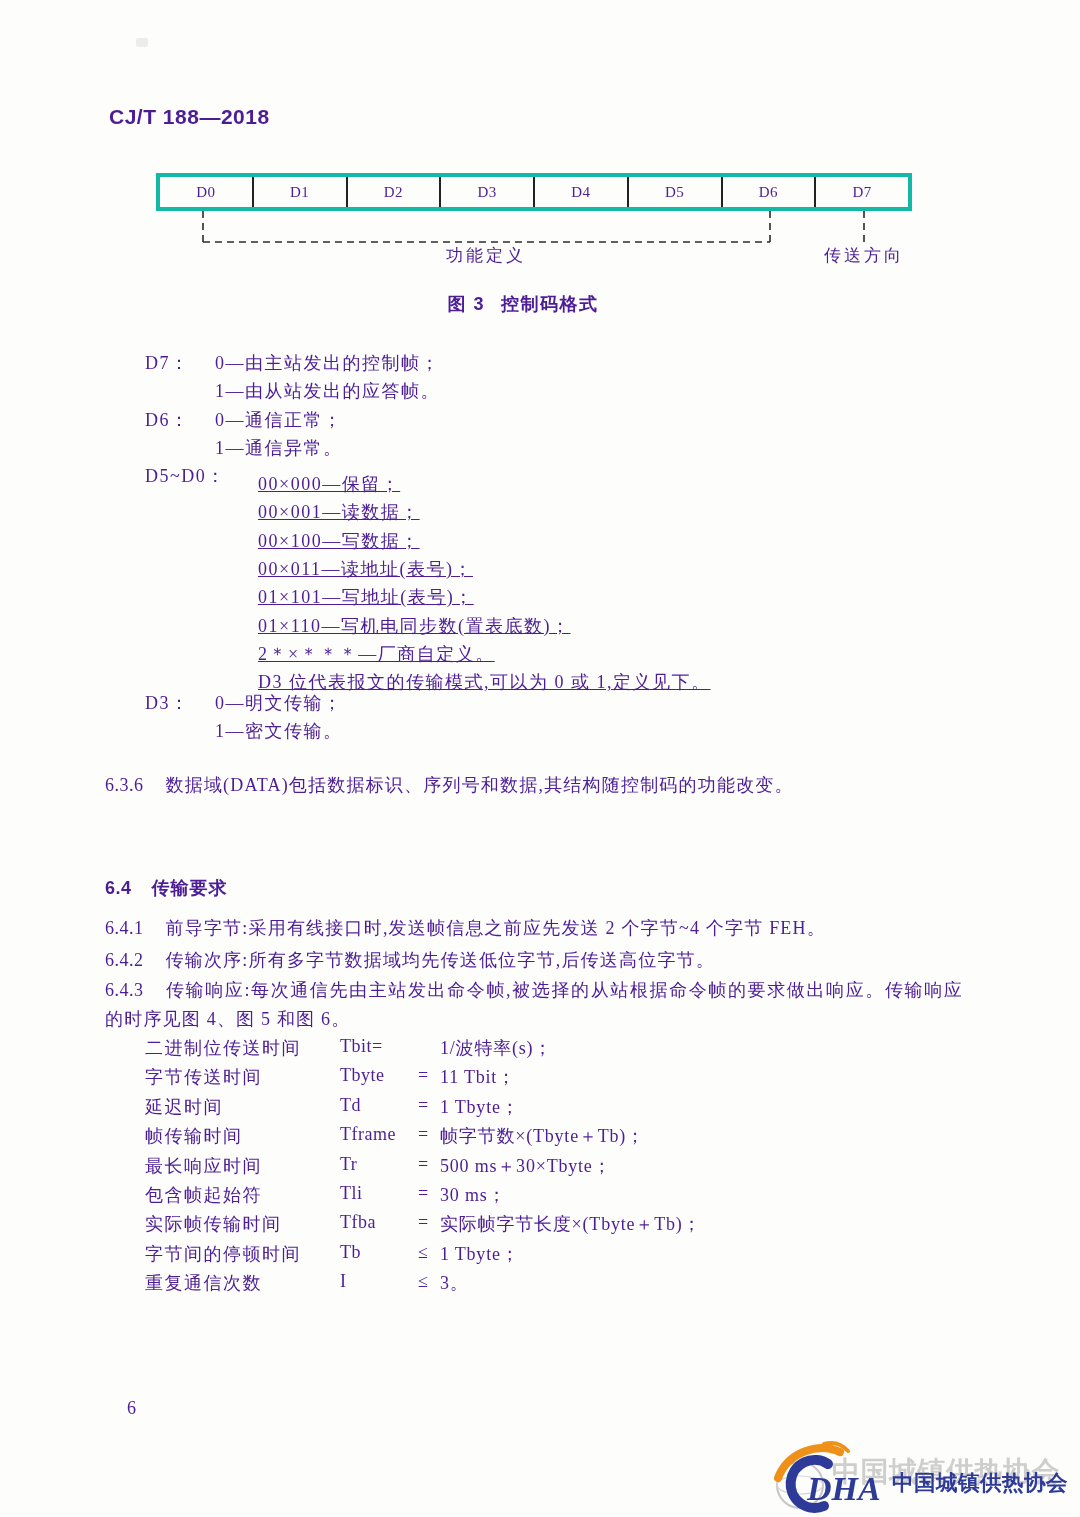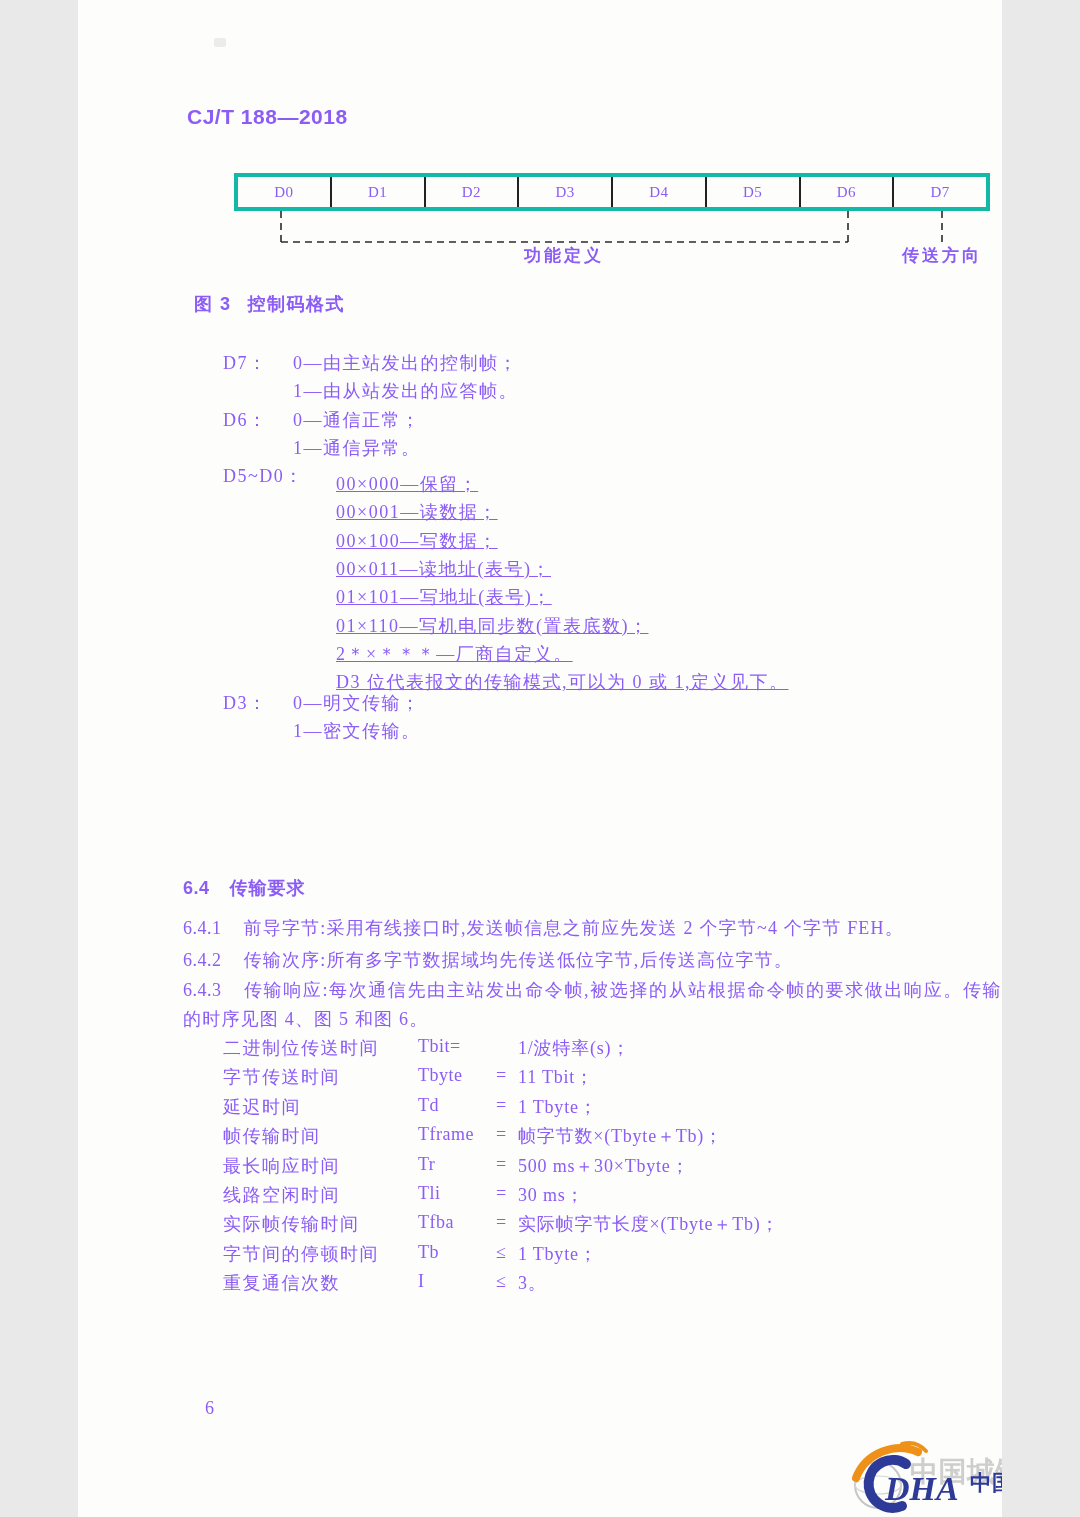--- a/index.html
+++ b/index.html
@@ -1,18 +1,18 @@
 <!DOCTYPE html>
 <html><head>
 <meta charset="utf-8">
 <style>
   html,body{margin:0;padding:0;background:#e9e9e9;}
   .page{
-    position:relative;width:924px;height:1517px;margin:0 auto;
-    background:#fdfdfc;overflow:hidden;color:#8b5cf6;
+    position:relative;width:1080px;height:1517px;margin:0 auto;
+    background:#fdfdfc;overflow:hidden;color:#4c1d95;
     font-family:"Liberation Serif","DejaVu Serif",serif;
   }
   .speck{position:absolute;left:136px;top:38px;width:12px;height:9px;background:#ececec;border-radius:2px;}
   .std-number{
     position:absolute;left:109px;top:106px;
     font-family:"Liberation Sans","DejaVu Sans",sans-serif;
     font-weight:bold;font-size:21px;letter-spacing:0.5px;line-height:1;
   }
   
   .bit-row{
@@ -22,26 +22,26 @@
   .bit-cell{
     flex:1;display:flex;align-items:center;justify-content:center;
     border-right:2px solid #222;box-sizing:border-box;
     font-size:15px;letter-spacing:0.5px;
   }
   .bit-cell:last-child{border-right:none;}
   .anno-svg{position:absolute;left:0;top:211px;}
   .anno-label{
     position:absolute;top:244px;
     font-family:"Liberation Sans","DejaVu Sans",sans-serif;
-    font-weight:bold;font-size:17px;letter-spacing:3px;text-align:center;
+    font-weight:normal;font-size:17px;letter-spacing:3px;text-align:center;
   }
   .func-label{left:366px;width:240px;}
   .dir-label{left:784px;width:160px;}
   .fig-caption{
-    position:absolute;left:116px;top:292px;width:858px;text-align:left;
+    position:absolute;left:94px;top:292px;width:858px;text-align:center;
     font-family:"Liberation Sans","DejaVu Sans",sans-serif;
     font-weight:bold;font-size:18px;letter-spacing:1.5px;
   }
   .fig-caption .gap{display:inline-block;width:16px;}
   
   .dlist{position:absolute;left:145px;top:347px;}
   .drow{position:relative;height:28.3px;white-space:nowrap;font-size:18px;letter-spacing:1.5px;}
   .dlabel{position:absolute;left:0;top:4px;}
   .dval1{position:absolute;left:70px;top:4px;}
   .dval2{position:absolute;left:113px;top:12px;text-decoration:underline;}
@@ -155,20 +155,21 @@
       </div>
     <div class="drow">
         <span class="dlabel">D3：</span>
         <span class="dval1">0—明文传输；</span>
       </div>
     <div class="drow">
         <span class="dval1">1—密文传输。</span>
       </div>
   </div>
 
+  <p class="clause" style="top:771px"><span class="cnum">6.3.6</span><span>数据域(DATA)包括数据标识、序列号和数据,其结构随控制码的功能改变。</span></p>
 
   <p class="sec-heading" style="top:876px"><span class="cnum">6.4</span><span>传输要求</span></p>
 
   <p class="clause" style="top:914px"><span class="cnum">6.4.1</span><span>前导字节:采用有线接口时,发送帧信息之前应先发送 2 个字节~4 个字节 FEH。</span></p>
   <p class="clause" style="top:946px"><span class="cnum">6.4.2</span><span>传输次序:所有多字节数据域均先传送低位字节,后传送高位字节。</span></p>
   <p class="clause" style="top:976px"><span class="cnum">6.4.3</span><span>传输响应:每次通信先由主站发出命令帧,被选择的从站根据命令帧的要求做出响应。传输响应的时序见图 4、图 5 和图 6。</span></p>
 
   <div class="timing">
     <div class="trow">
         <span class="tlabel">二进制位传送时间</span>
@@ -194,21 +195,21 @@
         <span class="trel">=</span>
         <span class="tval">帧字节数×(Tbyte＋Tb)；</span>
       </div>
     <div class="trow">
         <span class="tlabel">最长响应时间</span>
         <span class="tsym">Tr</span>
         <span class="trel">=</span>
         <span class="tval">500 ms＋30×Tbyte；</span>
       </div>
     <div class="trow">
-        <span class="tlabel">线路空闲时间</span>
+        <span class="tlabel">包含帧起始符</span>
         <span class="tsym">Tli</span>
         <span class="trel">=</span>
         <span class="tval">30 ms；</span>
       </div>
     <div class="trow">
         <span class="tlabel">实际帧传输时间</span>
         <span class="tsym">Tfba</span>
         <span class="trel">=</span>
         <span class="tval">实际帧字节长度×(Tbyte＋Tb)；</span>
       </div>

